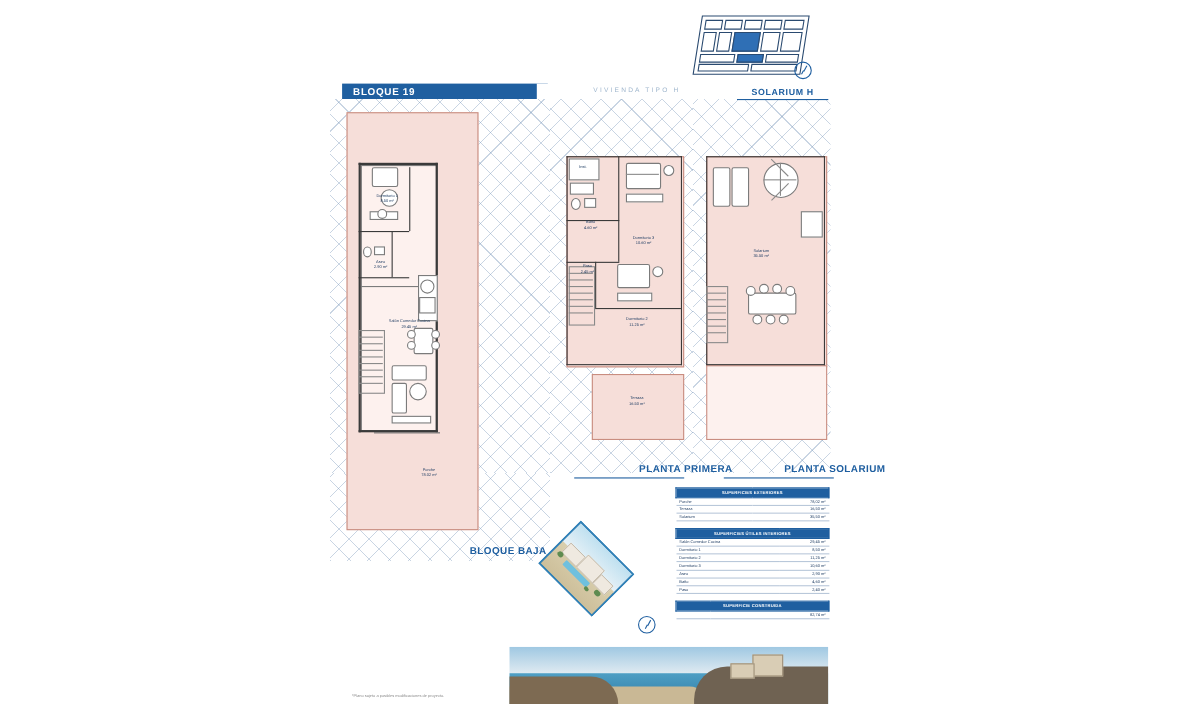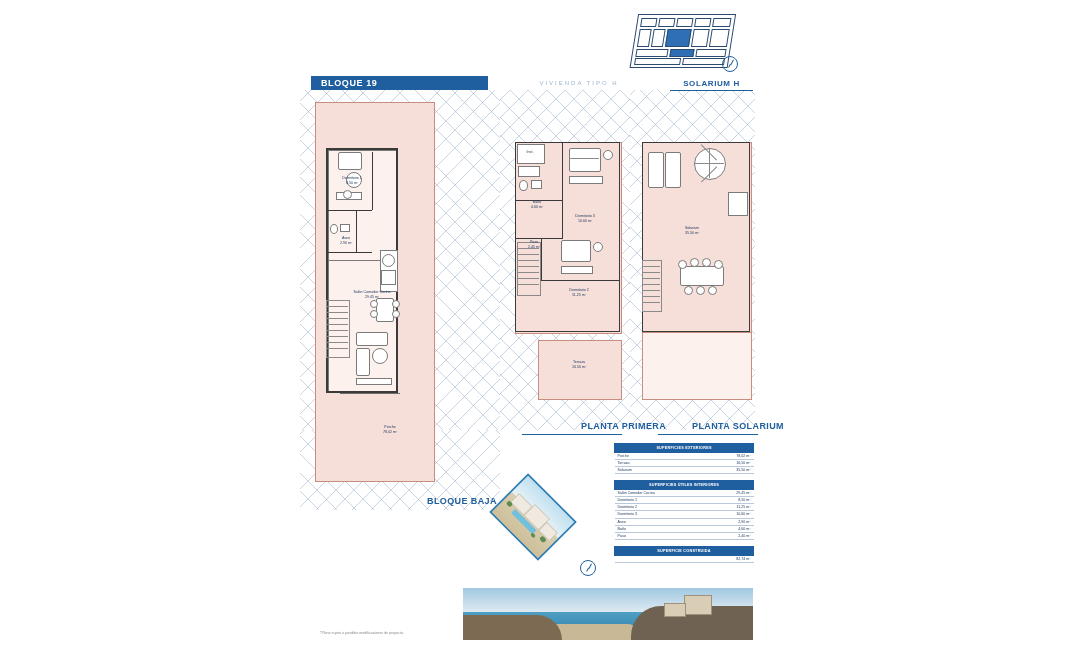--- a/index.html
+++ b/index.html
@@ -302,21 +302,21 @@
     <div class="fc" style="left:48px;top:186px;width:7px;height:7px;"></div>
     <div class="fc" style="left:60px;top:186px;width:7px;height:7px;"></div>
     <div class="fc" style="left:72px;top:186px;width:7px;height:7px;"></div>
 
     <div class="room-label" style="left:32px;top:126px;width:48px;">
       <b>Solarium</b>
       <span>35.50 m²</span>
     </div>
   </div>
 
-  <div class="title" style="left:668px;top:421px;padding-left:24px;">PLANTA SOLARIUM</div>
+  <div class="title" style="left:689px;top:421px;padding-left:24px;">PLANTA SOLARIUM</div>
   <div class="titlerule" style="left:658px;top:434px;width:100px;"></div>
 
   <div class="diamond">
     <div class="inner">
       <div class="sky"></div>
       <div class="grnd"></div>
       <div class="bld" style="left:10%;top:36%;width:26%;height:22%;"></div>
       <div class="bld" style="left:38%;top:30%;width:30%;height:28%;"></div>
       <div class="bld" style="left:70%;top:38%;width:22%;height:20%;"></div>
       <div class="pool" style="left:22%;top:64%;width:46%;height:10%;"></div>

